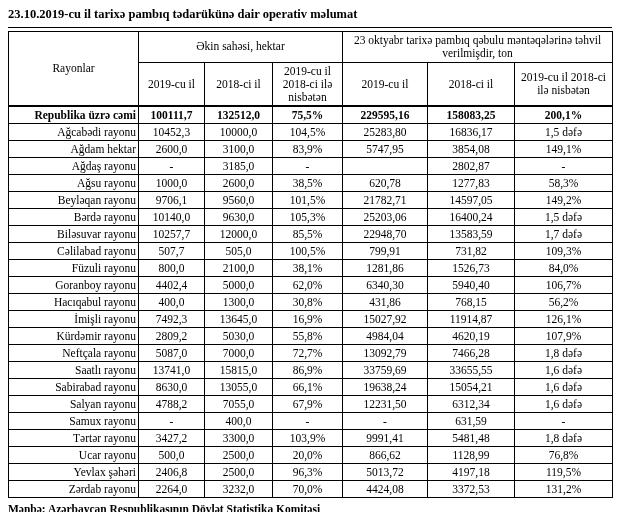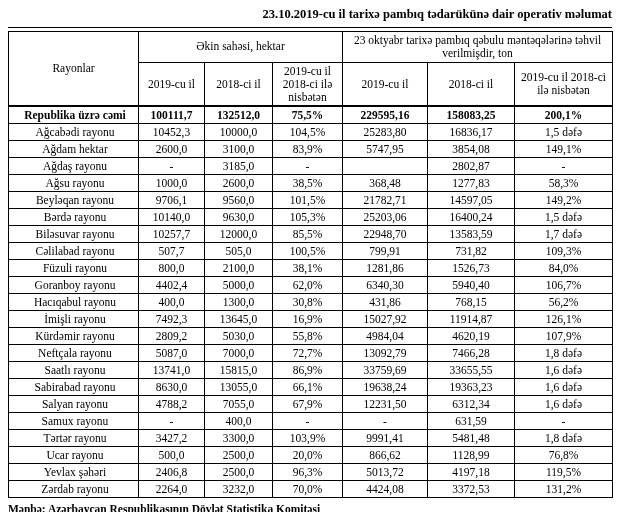--- a/index.html
+++ b/index.html
@@ -8,42 +8,42 @@
     height: 512px;
     background: #ffffff;
     color: #000000;
     font-family: "Liberation Serif", serif;
     overflow: hidden;
   }
   .page { padding: 5px 8px 0 8px; }
   .title {
     font-weight: bold;
     font-size: 12.5px;
-    text-align: right;
+    text-align: left;
     padding: 2px 0 5px 0;
     border-bottom: 1px solid #000;
   }
   table {
     width: 604px;
     border-collapse: collapse;
     table-layout: fixed;
     margin-top: 3px;
     border: 1.5px solid #000;
   }
   th, td {
     border: 1px solid #000;
     font-size: 11.5px;
     padding: 1px 2px;
     text-align: center;
     vertical-align: middle;
     line-height: 1.12;
   }
   thead th { font-weight: normal; padding: 2px; }
   tbody td { height: 14px; }
-  td.region { text-align: center; padding-left: 5px; }
+  td.region { text-align: right; padding-left: 5px; }
   tr.summary td {
     font-weight: bold;
     border-top: 2px solid #000;
     border-bottom: 1.5px solid #000;
   }
   .footer {
     font-weight: bold;
     font-size: 11.5px;
     margin-top: 5px;
   }
@@ -115,21 +115,21 @@
           <td>-</td>
           <td></td>
           <td>2802,87</td>
           <td>-</td>
         </tr>
         <tr>
           <td class="region">Ağsu rayonu</td>
           <td>1000,0</td>
           <td>2600,0</td>
           <td>38,5%</td>
-          <td>368,48</td>
+          <td>620,78</td>
           <td>1277,83</td>
           <td>58,3%</td>
         </tr>
         <tr>
           <td class="region">Beyləqan rayonu</td>
           <td>9706,1</td>
           <td>9560,0</td>
           <td>101,5%</td>
           <td>21782,71</td>
           <td>14597,05</td>
@@ -224,21 +224,21 @@
           <td>33759,69</td>
           <td>33655,55</td>
           <td>1,6 dəfə</td>
         </tr>
         <tr>
           <td class="region">Sabirabad rayonu</td>
           <td>8630,0</td>
           <td>13055,0</td>
           <td>66,1%</td>
           <td>19638,24</td>
-          <td>19363,23</td>
+          <td>15054,21</td>
           <td>1,6 dəfə</td>
         </tr>
         <tr>
           <td class="region">Salyan rayonu</td>
           <td>4788,2</td>
           <td>7055,0</td>
           <td>67,9%</td>
           <td>12231,50</td>
           <td>6312,34</td>
           <td>1,6 dəfə</td>

